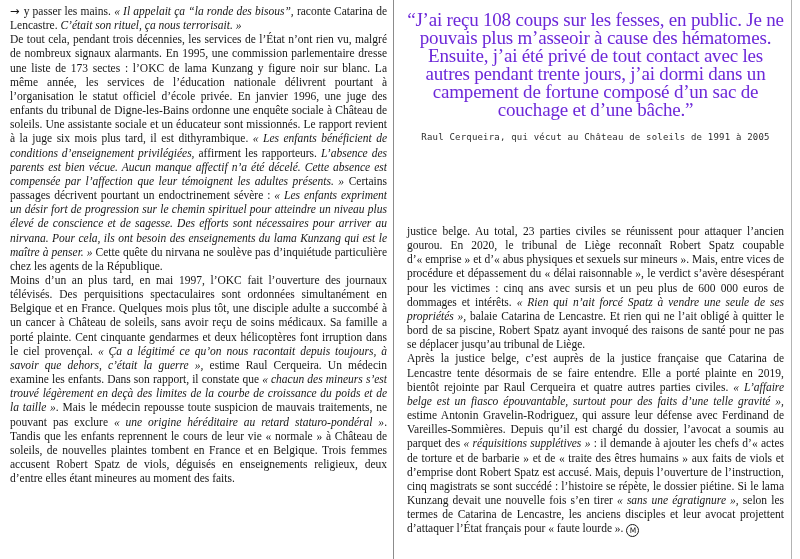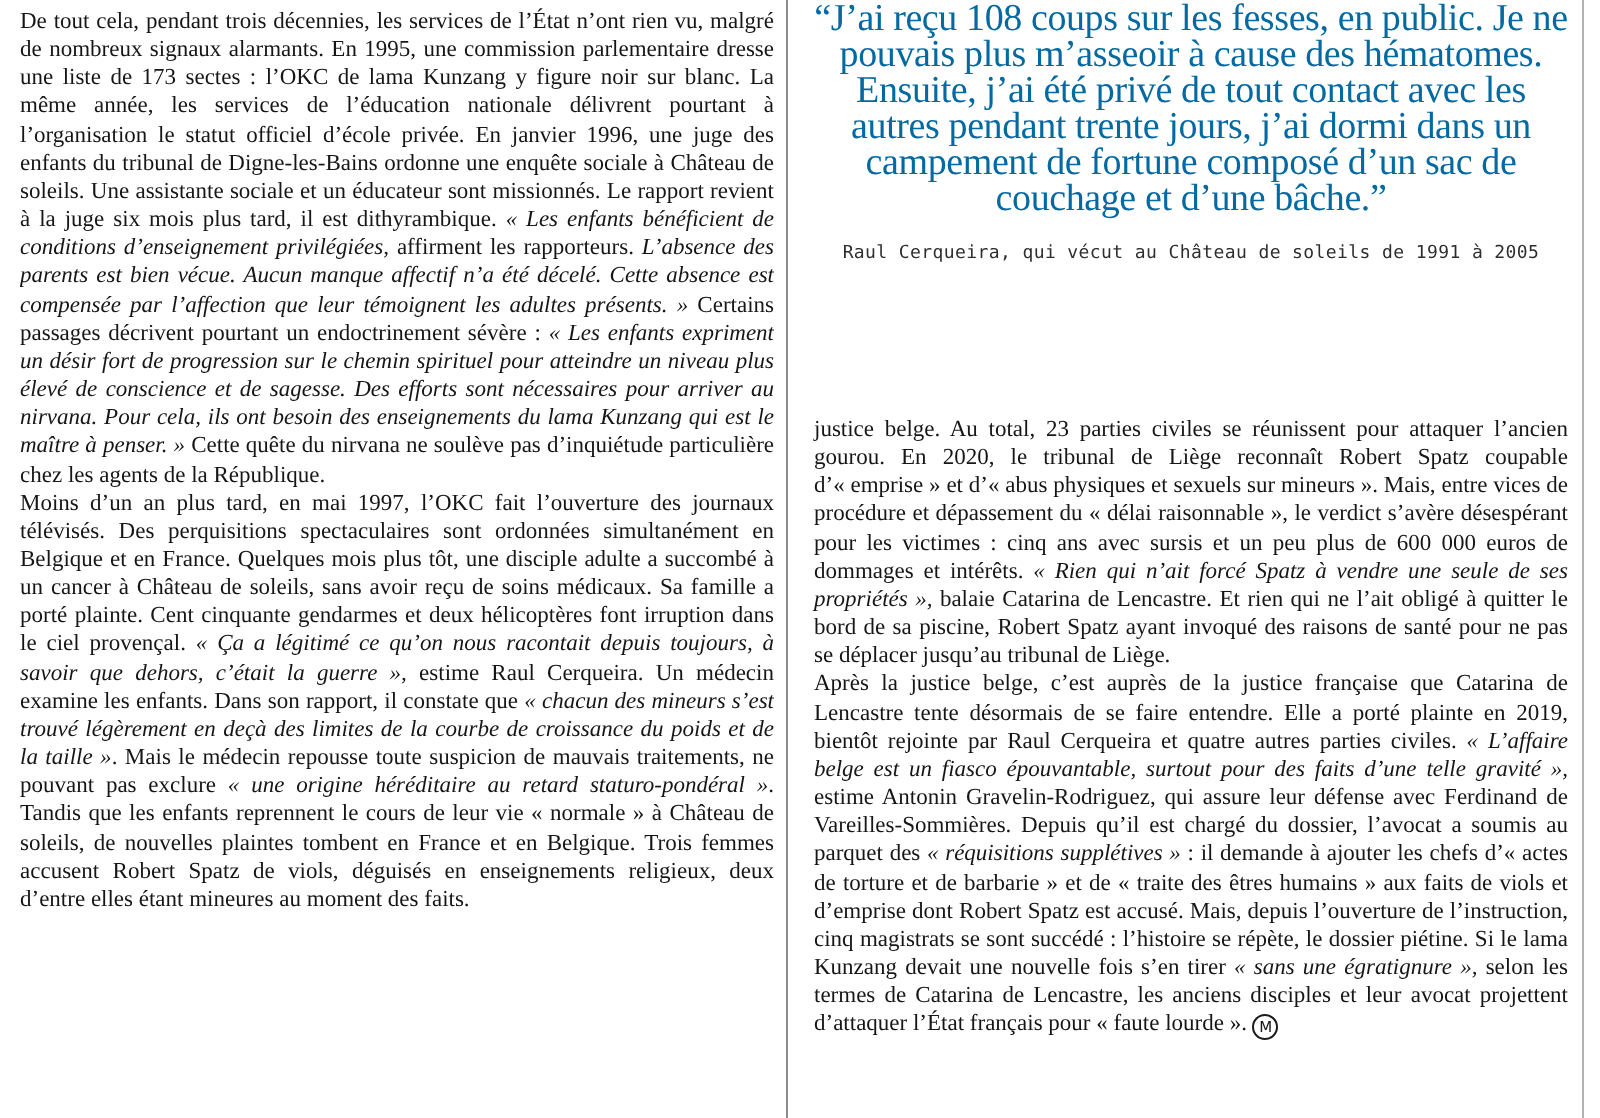--- a/index.html
+++ b/index.html
@@ -52,47 +52,48 @@
     border: 1px solid #1a1a1a;
     border-radius: 50%;
     font-size: 7.5px;
     line-height: 11px;
     text-align: center;
     vertical-align: -1px;
     font-family: "DejaVu Sans", sans-serif;
   }
   .pull-quote {
     margin: 0;
-    padding-top: 1px;
+    padding-top: 11px;
     text-align: center;
     font-size: 19px;
     line-height: 18px;
     letter-spacing: -0.2px;
-    color: #0369a1;
+    color: #6d28d9;
   }
   .attribution {
     margin-top: 13px;
     text-align: center;
     font-family: "DejaVu Sans Mono", monospace;
     font-size: 9px;
     letter-spacing: 0.2px;
     color: #2e2e2e;
   }
   .right-body {
     position: absolute;
-    left: 0; top: 208px;
+    left: 0; top: 224px;
     width: 377px;
   }
 </style>
 </head>
 <body>
 
 <div class="page">
 
   <div class="col-left body-text">
+      <p><span class="arrow">→ </span><span class="seg-r">y passer les mains. </span><span class="seg-i">«&nbsp;Il appelait ça “la ronde des bisous”, </span><span class="seg-r">raconte Catarina de Lencastre. </span><span class="seg-i">C’était son rituel, ça nous terrorisait.&nbsp;»</span></p>
       <p><span class="seg-r">De tout cela, pendant trois décennies, les services de l’État n’ont rien vu, malgré de nombreux signaux alarmants. En 1995, une commission parlementaire dresse une liste de 173 sectes&nbsp;: l’OKC de lama Kunzang y figure noir sur blanc. La même année, les services de l’éducation nationale délivrent pourtant à l’organisation le statut officiel d’école privée. En janvier 1996, une juge des enfants du tribunal de Digne-les-Bains ordonne une enquête sociale à Château de soleils. Une assistante sociale et un éducateur sont missionnés. Le rapport revient à la juge six mois plus tard, il est dithyrambique. </span><span class="seg-i">«&nbsp;Les enfants bénéficient de conditions d’enseignement privilégiées, </span><span class="seg-r">affirment les rapporteurs. </span><span class="seg-i">L’absence des parents est bien vécue. Aucun manque affectif n’a été décelé. Cette absence est compensée par l’affection que leur témoignent les adultes présents.&nbsp;» </span><span class="seg-r">Certains passages décrivent pourtant un endoctrinement sévère&nbsp;: </span><span class="seg-i">«&nbsp;Les enfants expriment un désir fort de progression sur le chemin spirituel pour atteindre un niveau plus élevé de conscience et de sagesse. Des efforts sont nécessaires pour arriver au nirvana. Pour cela, ils ont besoin des enseignements du lama Kunzang qui est le maître à penser.&nbsp;» </span><span class="seg-r">Cette quête du nirvana ne soulève pas d’inquiétude particulière chez les agents de la République.</span></p>
       <p><span class="seg-r">Moins d’un an plus tard, en mai 1997, l’OKC fait l’ouverture des journaux télévisés. Des perquisitions spectaculaires sont ordonnées simultanément en Belgique et en France. Quelques mois plus tôt, une disciple adulte a succombé à un cancer à Château de soleils, sans avoir reçu de soins médicaux. Sa famille a porté plainte. Cent cinquante gendarmes et deux hélicoptères font irruption dans le ciel provençal. </span><span class="seg-i">«&nbsp;Ça a légitimé ce qu’on nous racontait depuis toujours, à savoir que dehors, c’était la guerre&nbsp;», </span><span class="seg-r">estime Raul Cerqueira. Un médecin examine les enfants. Dans son rapport, il constate que </span><span class="seg-i">«&nbsp;chacun des mineurs s’est trouvé légèrement en deçà des limites de la courbe de croissance du poids et de la taille&nbsp;»</span><span class="seg-r">. Mais le médecin repousse toute suspicion de mauvais traitements, ne pouvant pas exclure </span><span class="seg-i">«&nbsp;une origine héréditaire au retard staturo-pondéral&nbsp;»</span><span class="seg-r">. Tandis que les enfants reprennent le cours de leur vie «&nbsp;normale&nbsp;» à Château de soleils, de nouvelles plaintes tombent en France et en Belgique. Trois femmes accusent Robert Spatz de viols, déguisés en enseignements religieux, deux d’entre elles étant mineures au moment des faits.</span></p>
     </div>
 
   <div class="vrule"></div>
 
   <div class="col-right">
     <p class="pull-quote">“J’ai reçu 108 coups sur les fesses, en public. Je ne pouvais plus m’asseoir à cause des hématomes. Ensuite, j’ai été privé de tout contact avec les autres pendant trente jours, j’ai dormi dans un campement de fortune composé d’un sac de couchage et d’une bâche.”</p>
     <div class="attribution">Raul Cerqueira, qui vécut au Château de soleils de 1991 à 2005</div>
     <div class="right-body body-text">

